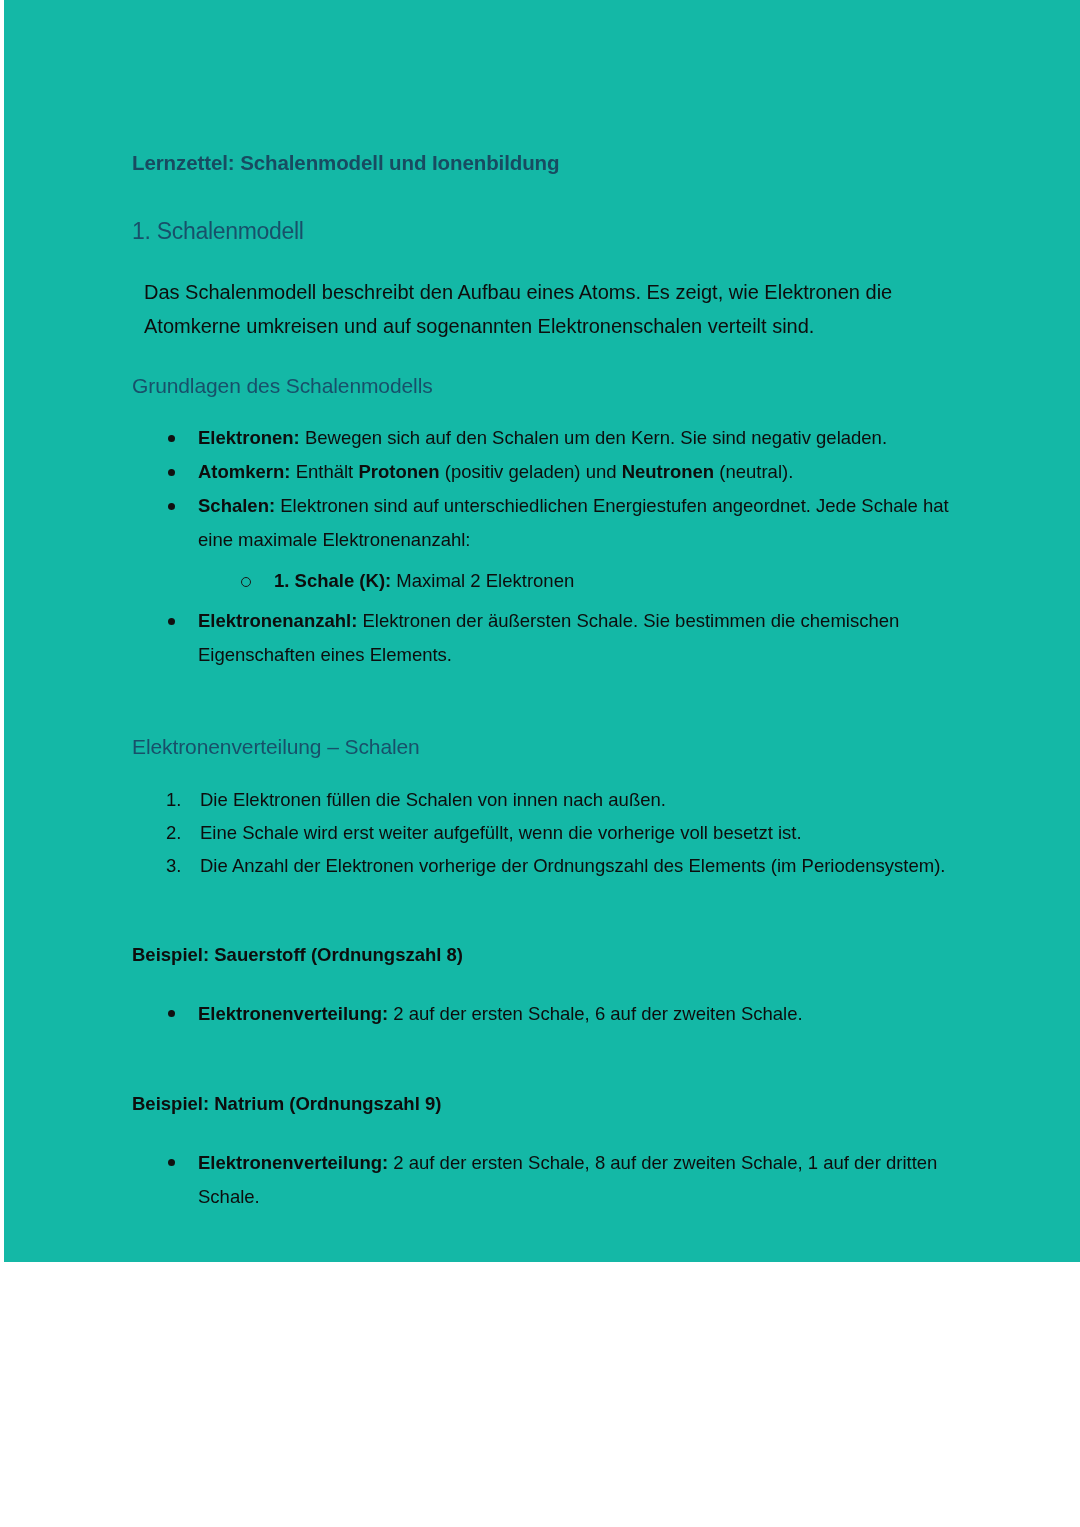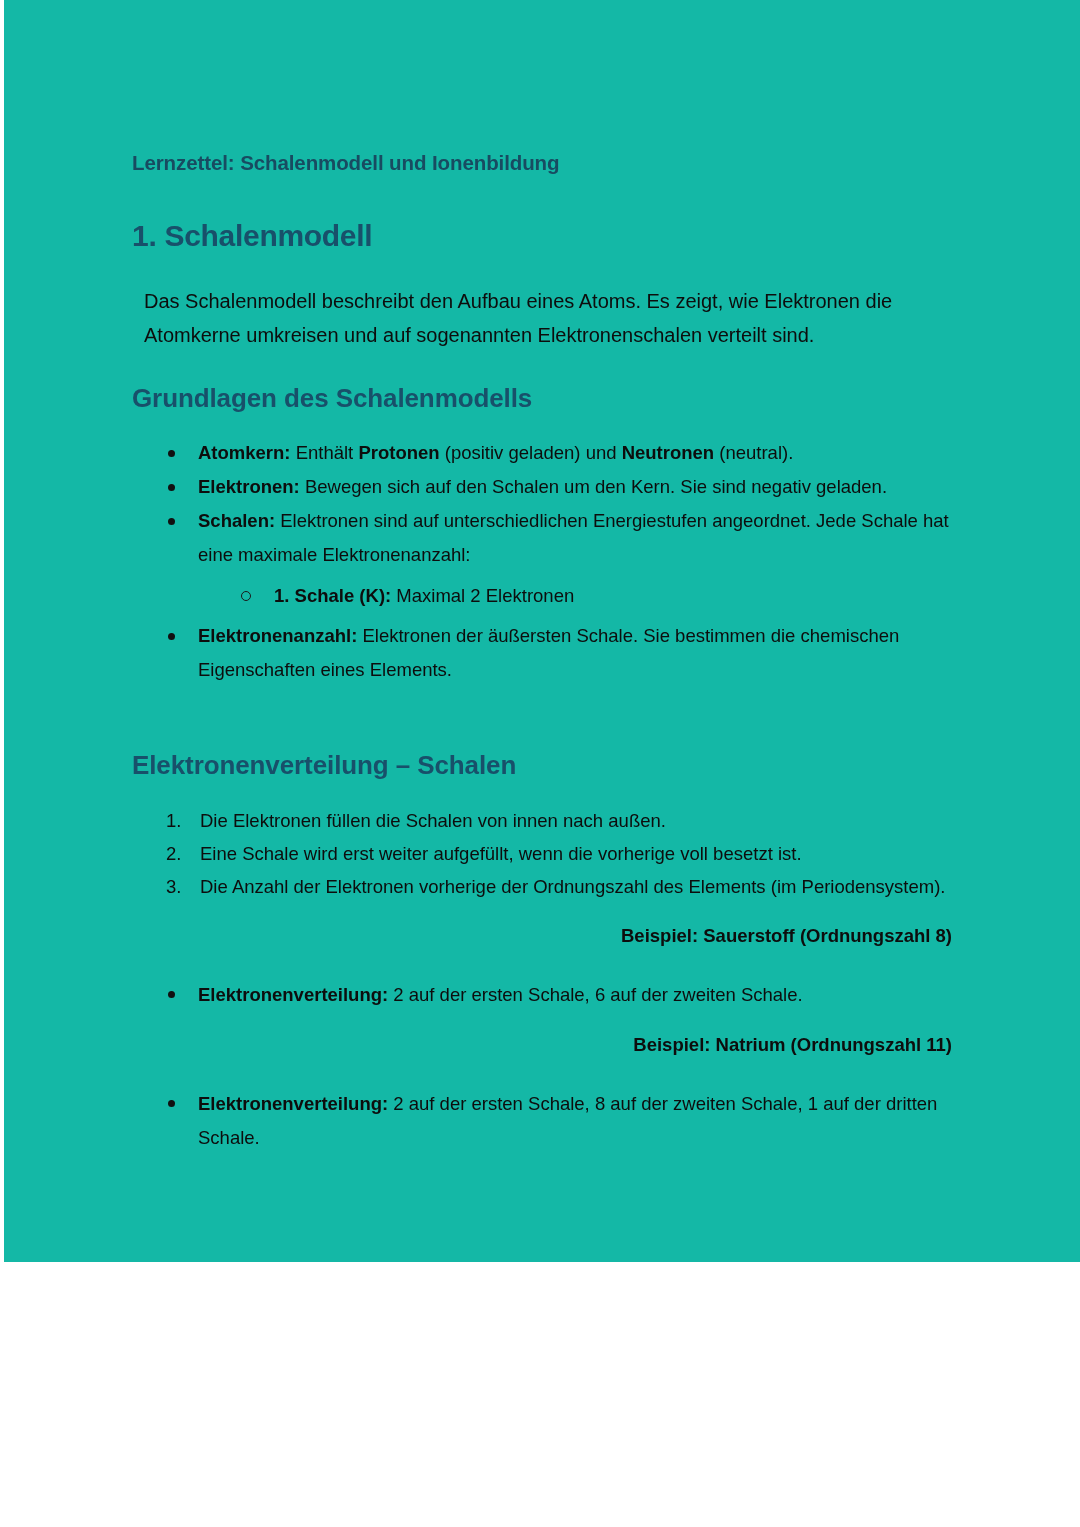--- a/index.html
+++ b/index.html
@@ -35,30 +35,30 @@
   
   .doc-title {
     font-size: 20.5px;
     font-weight: bold;
     color: #184b61;
     letter-spacing: -0.1px;
     margin: 0 0 42px 0;
     line-height: 1.25;
   }
   .h1 {
-    font-size: 30px;
-    font-weight: bold;
+    font-size: 23px;
+    font-weight: normal;
     color: #18506a;
     letter-spacing: -0.3px;
     margin: 6px 0 30px 0;
     line-height: 1.2;
   }
   .h3 {
-    font-size: 26px;
-    font-weight: bold;
+    font-size: 21px;
+    font-weight: normal;
     color: #18506a;
     letter-spacing: -0.1px;
     margin: 16px 0 22px 0;
     line-height: 1.25;
   }
   .h3.spaced-top {
     margin-top: 62px;
   }
 
   
@@ -161,46 +161,45 @@
     line-height: 33px;
     color: #0d0d0d;
   }
 
   
   .beispiel {
     font-size: 18.5px;
     font-weight: bold;
     line-height: 33px;
     color: #0d0d0d;
-    margin: 16px 0 26px 0;
-    text-align: right;
+    margin: 56px 0 26px 0;
   }
 </style>
 </head>
 <body>
 
 <div class="page">
   <div class="content">
 
     <div class="doc-title">Lernzettel: Schalenmodell und Ionenbildung</div>
 
     <div class="h1">1. Schalenmodell</div>
 
     <p class="para">Das Schalenmodell beschreibt den Aufbau eines Atoms. Es zeigt, wie Elektronen die Atomkerne umkreisen und auf sogenannten Elektronenschalen verteilt sind.</p>
 
     <div class="h3">Grundlagen des Schalenmodells</div>
 
     <ul class="ul1">
       <li>
+        <span class="marker"></span><span class="bold">Elektronen:</span><span> Bewegen sich auf den Schalen um den Kern. Sie sind negativ geladen.</span>
+      </li>
+      <li>
         <span class="marker"></span><span class="bold">Atomkern:</span><span> Enthält </span><span class="bold">Protonen</span><span> (positiv geladen) und </span><span class="bold">Neutronen</span><span> (neutral).</span>
       </li>
       <li>
-        <span class="marker"></span><span class="bold">Elektronen:</span><span> Bewegen sich auf den Schalen um den Kern. Sie sind negativ geladen.</span>
-      </li>
-      <li>
         <span class="marker"></span><span class="bold">Schalen:</span><span> Elektronen sind auf unterschiedlichen Energiestufen angeordnet. Jede Schale hat eine maximale Elektronenanzahl:</span>
       </li>
     </ul>
 
     <ul class="ul2">
       <li>
         <span class="marker-o"></span><span class="bold">1. Schale (K):</span><span> Maximal 2 Elektronen</span>
       </li>
     </ul>
 
@@ -225,21 +224,21 @@
     </ol>
 
     <div class="beispiel">Beispiel: Sauerstoff (Ordnungszahl 8)</div>
 
     <ul class="ul1">
       <li>
         <span class="marker"></span><span class="bold">Elektronenverteilung:</span><span> 2 auf der ersten Schale, 6 auf der zweiten Schale.</span>
       </li>
     </ul>
 
-    <div class="beispiel">Beispiel: Natrium (Ordnungszahl 11)</div>
+    <div class="beispiel">Beispiel: Natrium (Ordnungszahl 9)</div>
 
     <ul class="ul1">
       <li>
         <span class="marker"></span><span class="bold">Elektronenverteilung:</span><span> 2 auf der ersten Schale, 8 auf der zweiten Schale, 1 auf der dritten Schale.</span>
       </li>
     </ul>
 
   </div>
 </div>
 

